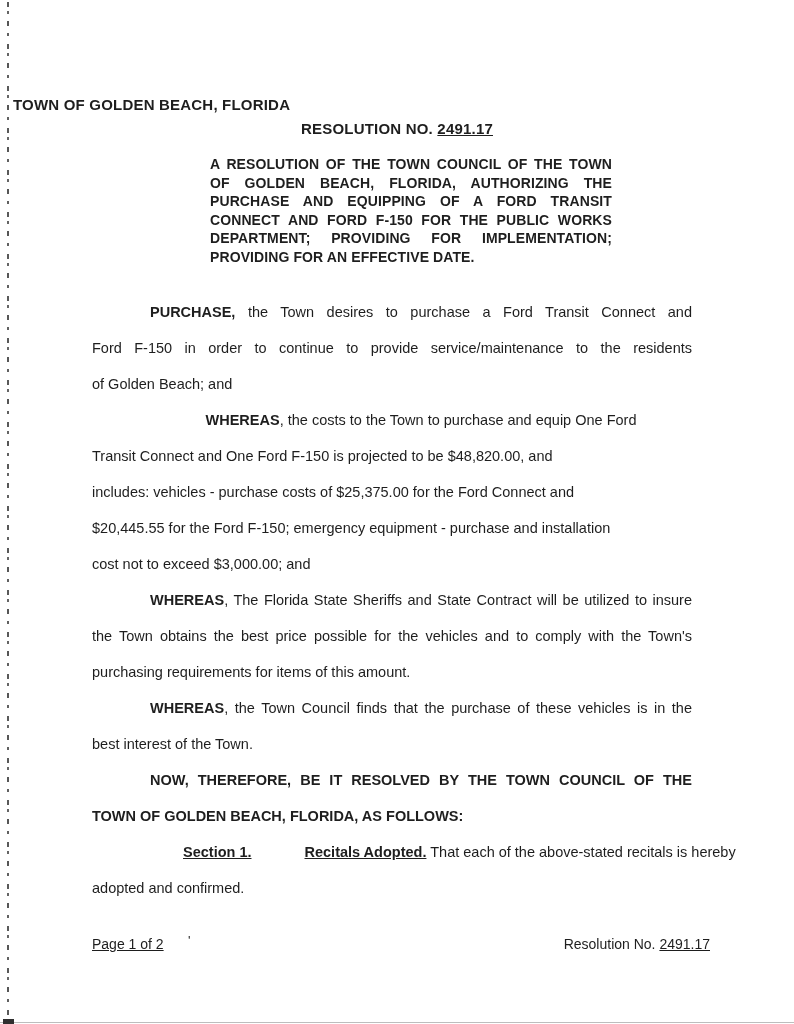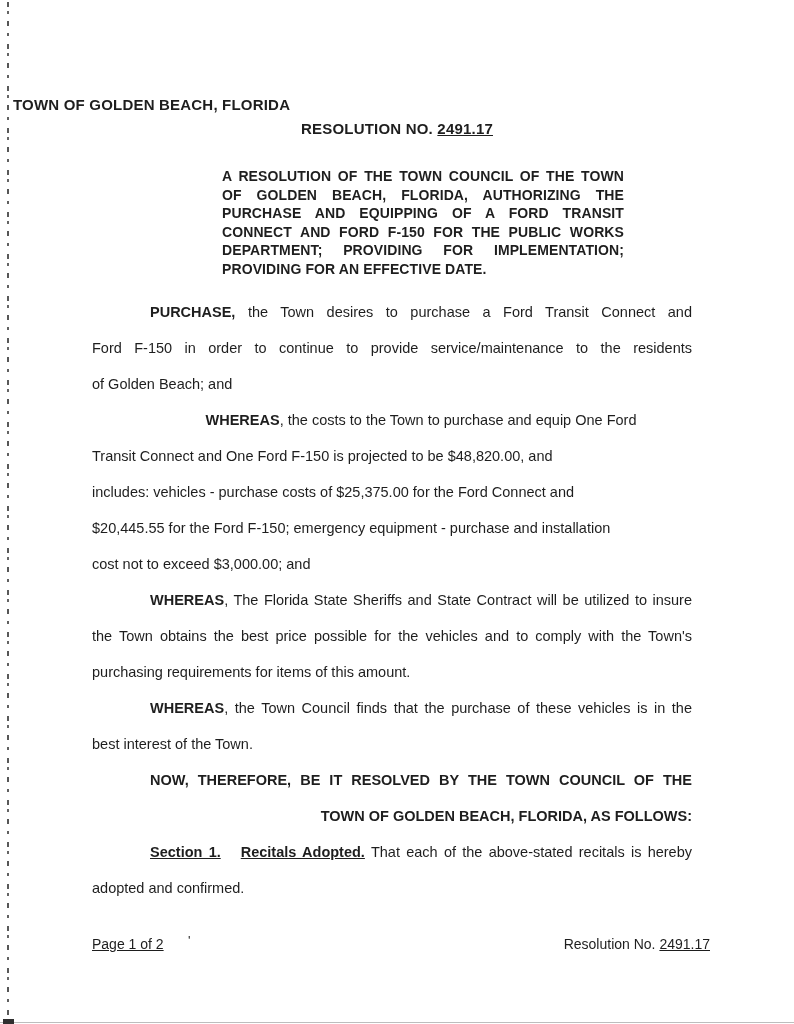--- a/index.html
+++ b/index.html
@@ -22,31 +22,31 @@
   .corner-mark{position:absolute;left:3px;bottom:0;width:11px;height:5px;background:#2f2f2f;}
 
   
   .doc-title{position:absolute;top:83px;left:0;width:100%;margin:13px;
     font-size:15px;font-weight:bold;letter-spacing:.2px;}
   .res-heading{position:absolute;top:120px;left:0;width:100%;margin:0;text-align:center;
     font-size:15px;font-weight:bold;letter-spacing:.2px;}
   .u{text-decoration:underline;}
 
   
-  .caption{position:absolute;top:155px;left:210px;width:402px;margin:12px;
+  .caption{position:absolute;top:155px;left:210px;width:402px;margin:0;
     font-size:14px;font-weight:bold;line-height:18.5px;text-align:justify;letter-spacing:.1px;}
 
   
   .doc-body{position:absolute;top:294px;left:92px;width:600px;}
   .bline{line-height:36px;font-size:14.5px;white-space:nowrap;text-align:left;}
   .bline.indent{text-indent:58px;text-align:center;}
   .bline.jfull{text-align:justify;text-align-last:justify;}
-  .bline.bold{font-weight:bold;text-align:right;}
+  .bline.bold{font-weight:bold;}
   .bline .lead{font-weight:bold;}
-  .bline .slabel,.bline .sheading{font-weight:bold;text-decoration:underline;}
+  .bline .slabel,.bline .sheading{font-weight:bold;text-decoration:underline;margin-left:33px;}
   .bline .slabel{margin-right:20px;}
 
   
   .footer{position:absolute;top:936px;left:92px;width:618px;height:22px;font-size:14px;}
   .f-mark{position:absolute;left:96px;top:-3px;font-size:13px;}
   .f-center{position:absolute;left:0;width:100%;text-align:left;text-decoration:underline;}
   .f-right{position:absolute;right:0;top:0;}
 </style>
 </head>
 <body>

